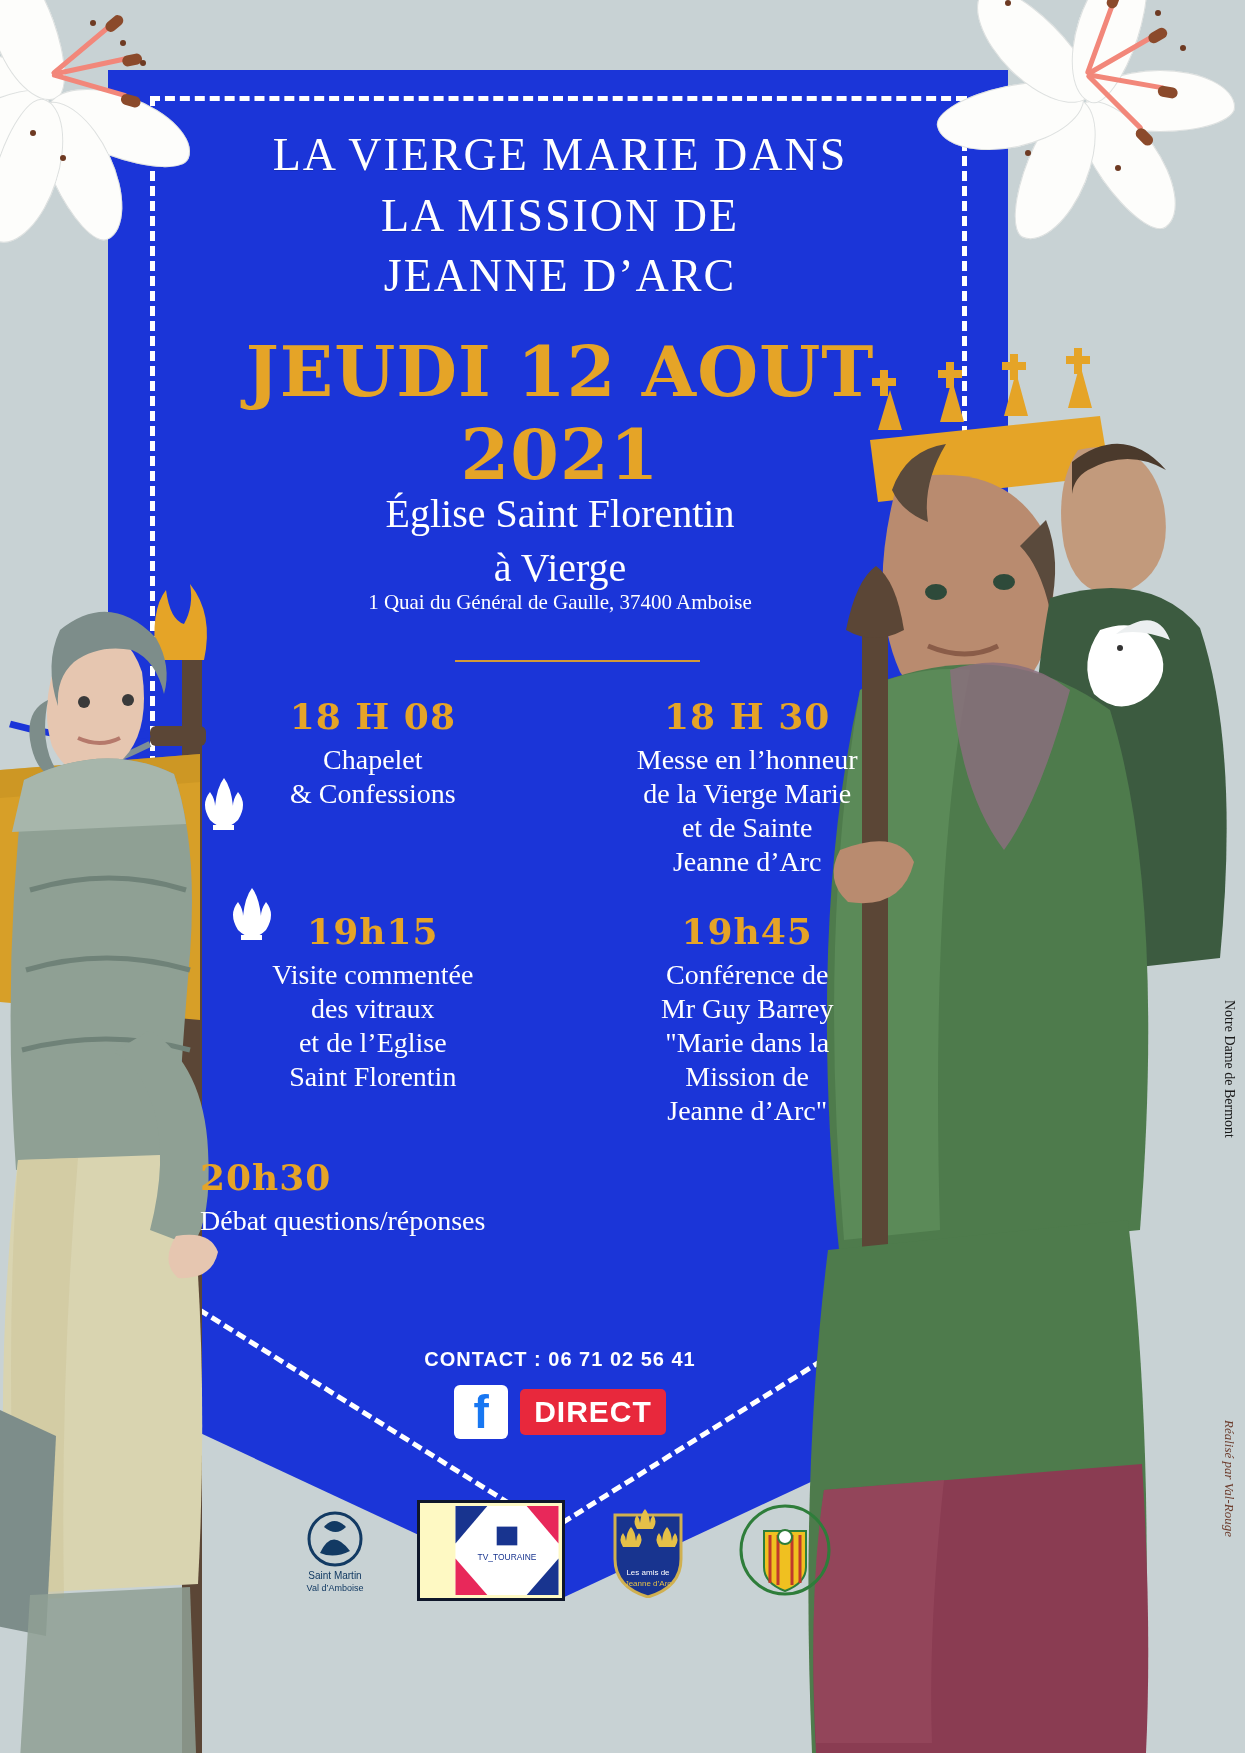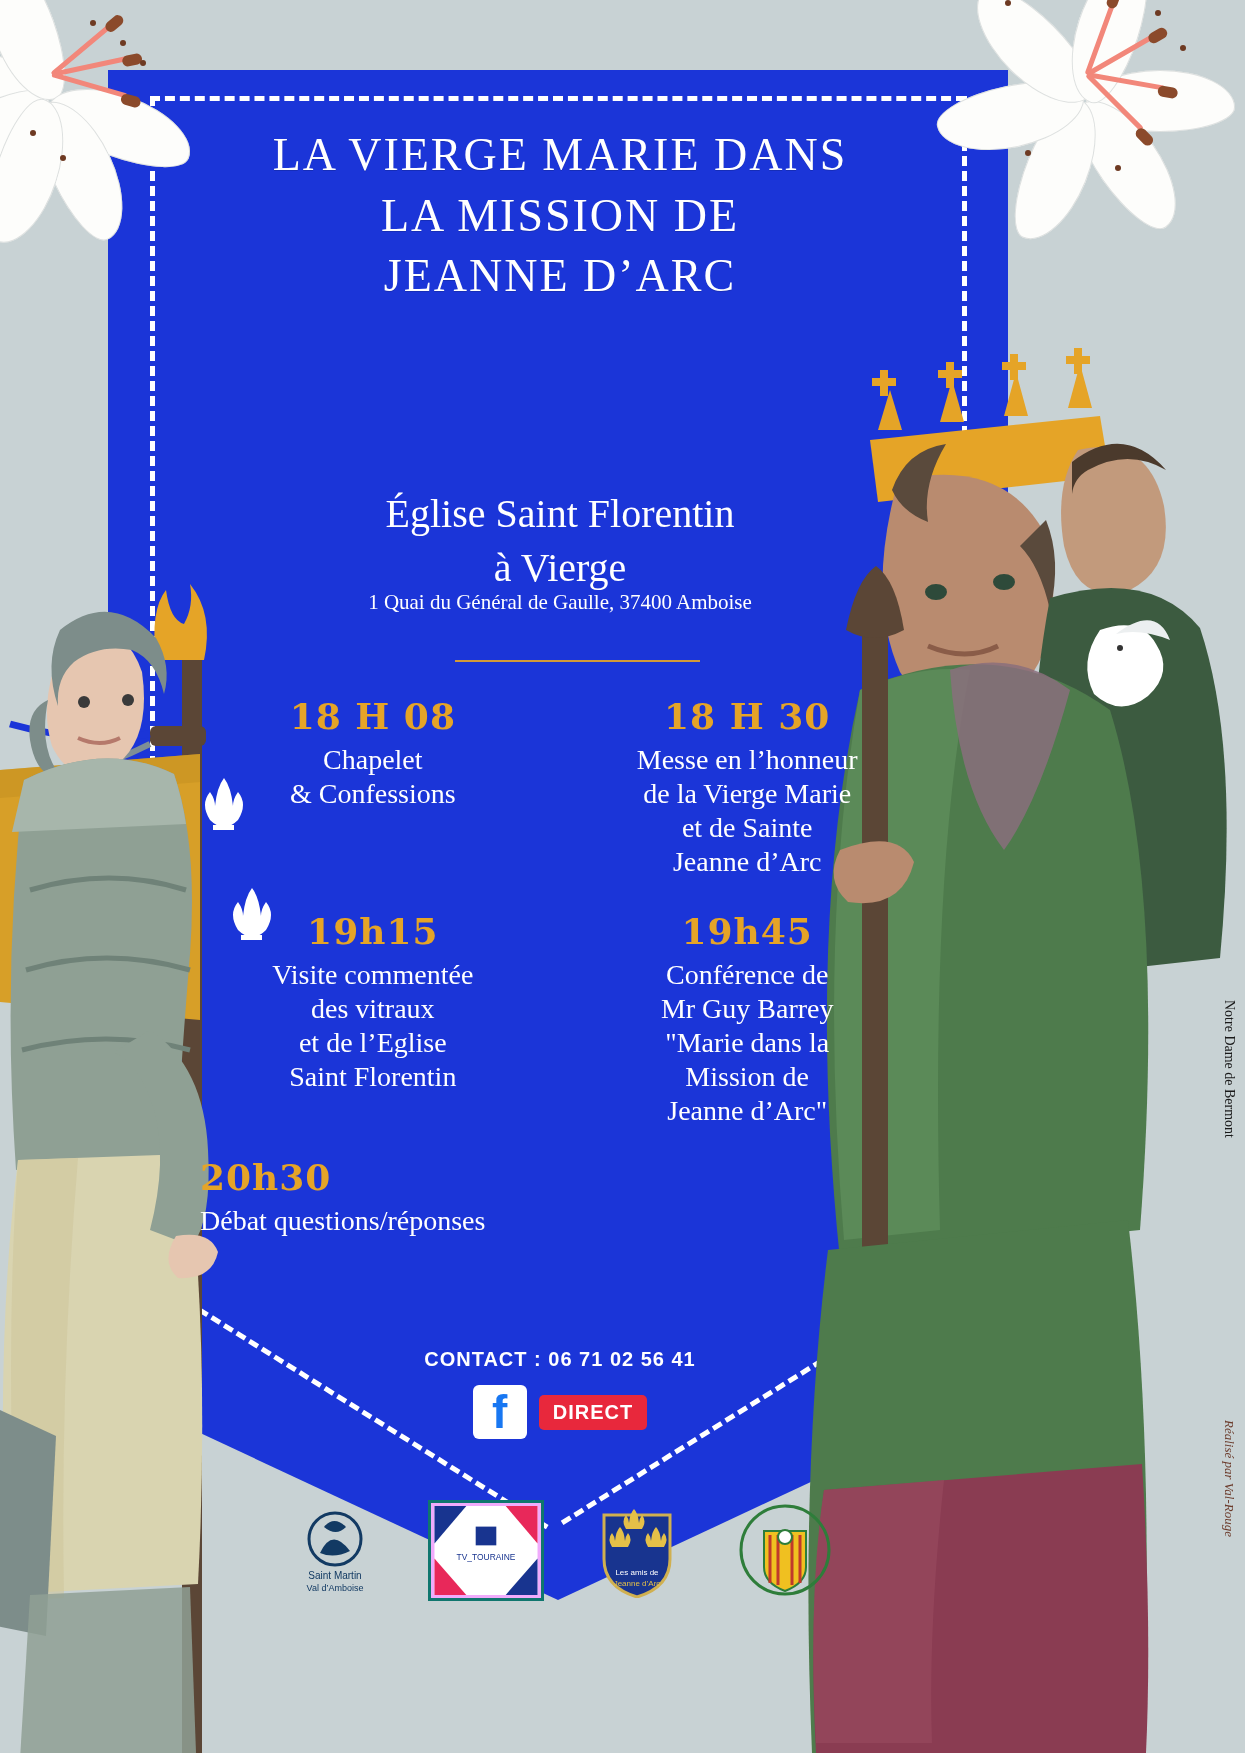--- a/index.html
+++ b/index.html
@@ -88,34 +88,34 @@
     font-family:"Liberation Sans",sans-serif;
   }
   .social{
     position:absolute;left:150px;top:1385px;width:820px;
     display:flex;justify-content:center;align-items:center;gap:12px;
   }
   .fb{width:54px;height:54px;background:#ffffff;border-radius:6px;
      display:flex;align-items:center;justify-content:center;}
   .fb span{color:#1877f2;font-size:46px;font-weight:bold;line-height:1;
      font-family:"Liberation Sans",sans-serif;}
-  .direct{background:#e8283c;color:#fff;font-size:20px;font-weight:bold;
+  .direct{background:#e8283c;color:#fff;font-size:30px;font-weight:bold;
      padding:6px 14px;border-radius:5px;font-family:"Liberation Sans",sans-serif;letter-spacing:1px;}
   .retrans{
     position:absolute;left:150px;top:1455px;width:820px;text-align:center;
     color:#ffffff;font-size:23px;
   }
   .logos{
     position:absolute;left:280px;top:1500px;width:560px;
     display:flex;justify-content:space-between;align-items:center;
   }
   .logo{width:110px;height:95px;display:flex;align-items:center;justify-content:center;
     font-size:9px;text-align:center;font-family:"Liberation Sans",sans-serif;}
   .logo1{color:#123a63;}
-  .logo2{background:#f0abfc;border:3px solid #0f766e;}
+  .logo2{background:#fef9c3;border:3px solid #0f172a;padding-left:32px;}
   .logo3{}
   .logo4{}
 
   .credit-right{
     position:absolute;right:8px;top:1000px;color:#1a1a1a;font-size:14px;
     writing-mode:vertical-rl;
   }
   .credit-right2{
     position:absolute;right:8px;top:1420px;color:#6b3a2a;font-size:13px;
     writing-mode:vertical-rl;font-style:italic;
@@ -275,20 +275,21 @@
     <path d="M24 1160 l318 -26 q10 160 4 289 l-330 0 q-8 -150 8 -263 z" fill="#8a3c52"></path>
     <path d="M24 1160 l120 -10 q-16 150 -12 263 l-116 0 q-8 -150 8 -253 z" fill="#97485e" opacity=".7"></path>
   </svg>
 
   <div class="title">
     <span class="l1">LA VIERGE MARIE DANS</span>
     <span class="l1">LA MISSION DE</span>
     <span class="l1">JEANNE D’ARC</span>
   </div>
 
+  <div class="date">JEUDI 12 AOUT 2021</div>
 
   <div class="place">
     <span style="display:block">Église Saint Florentin</span>
     <span style="display:block">à Vierge</span>
   </div>
   <div class="address">1 Quai du Général de Gaulle, 37400 Amboise</div>
 
   <div class="rule"></div>
 
   <div class="schedule">

